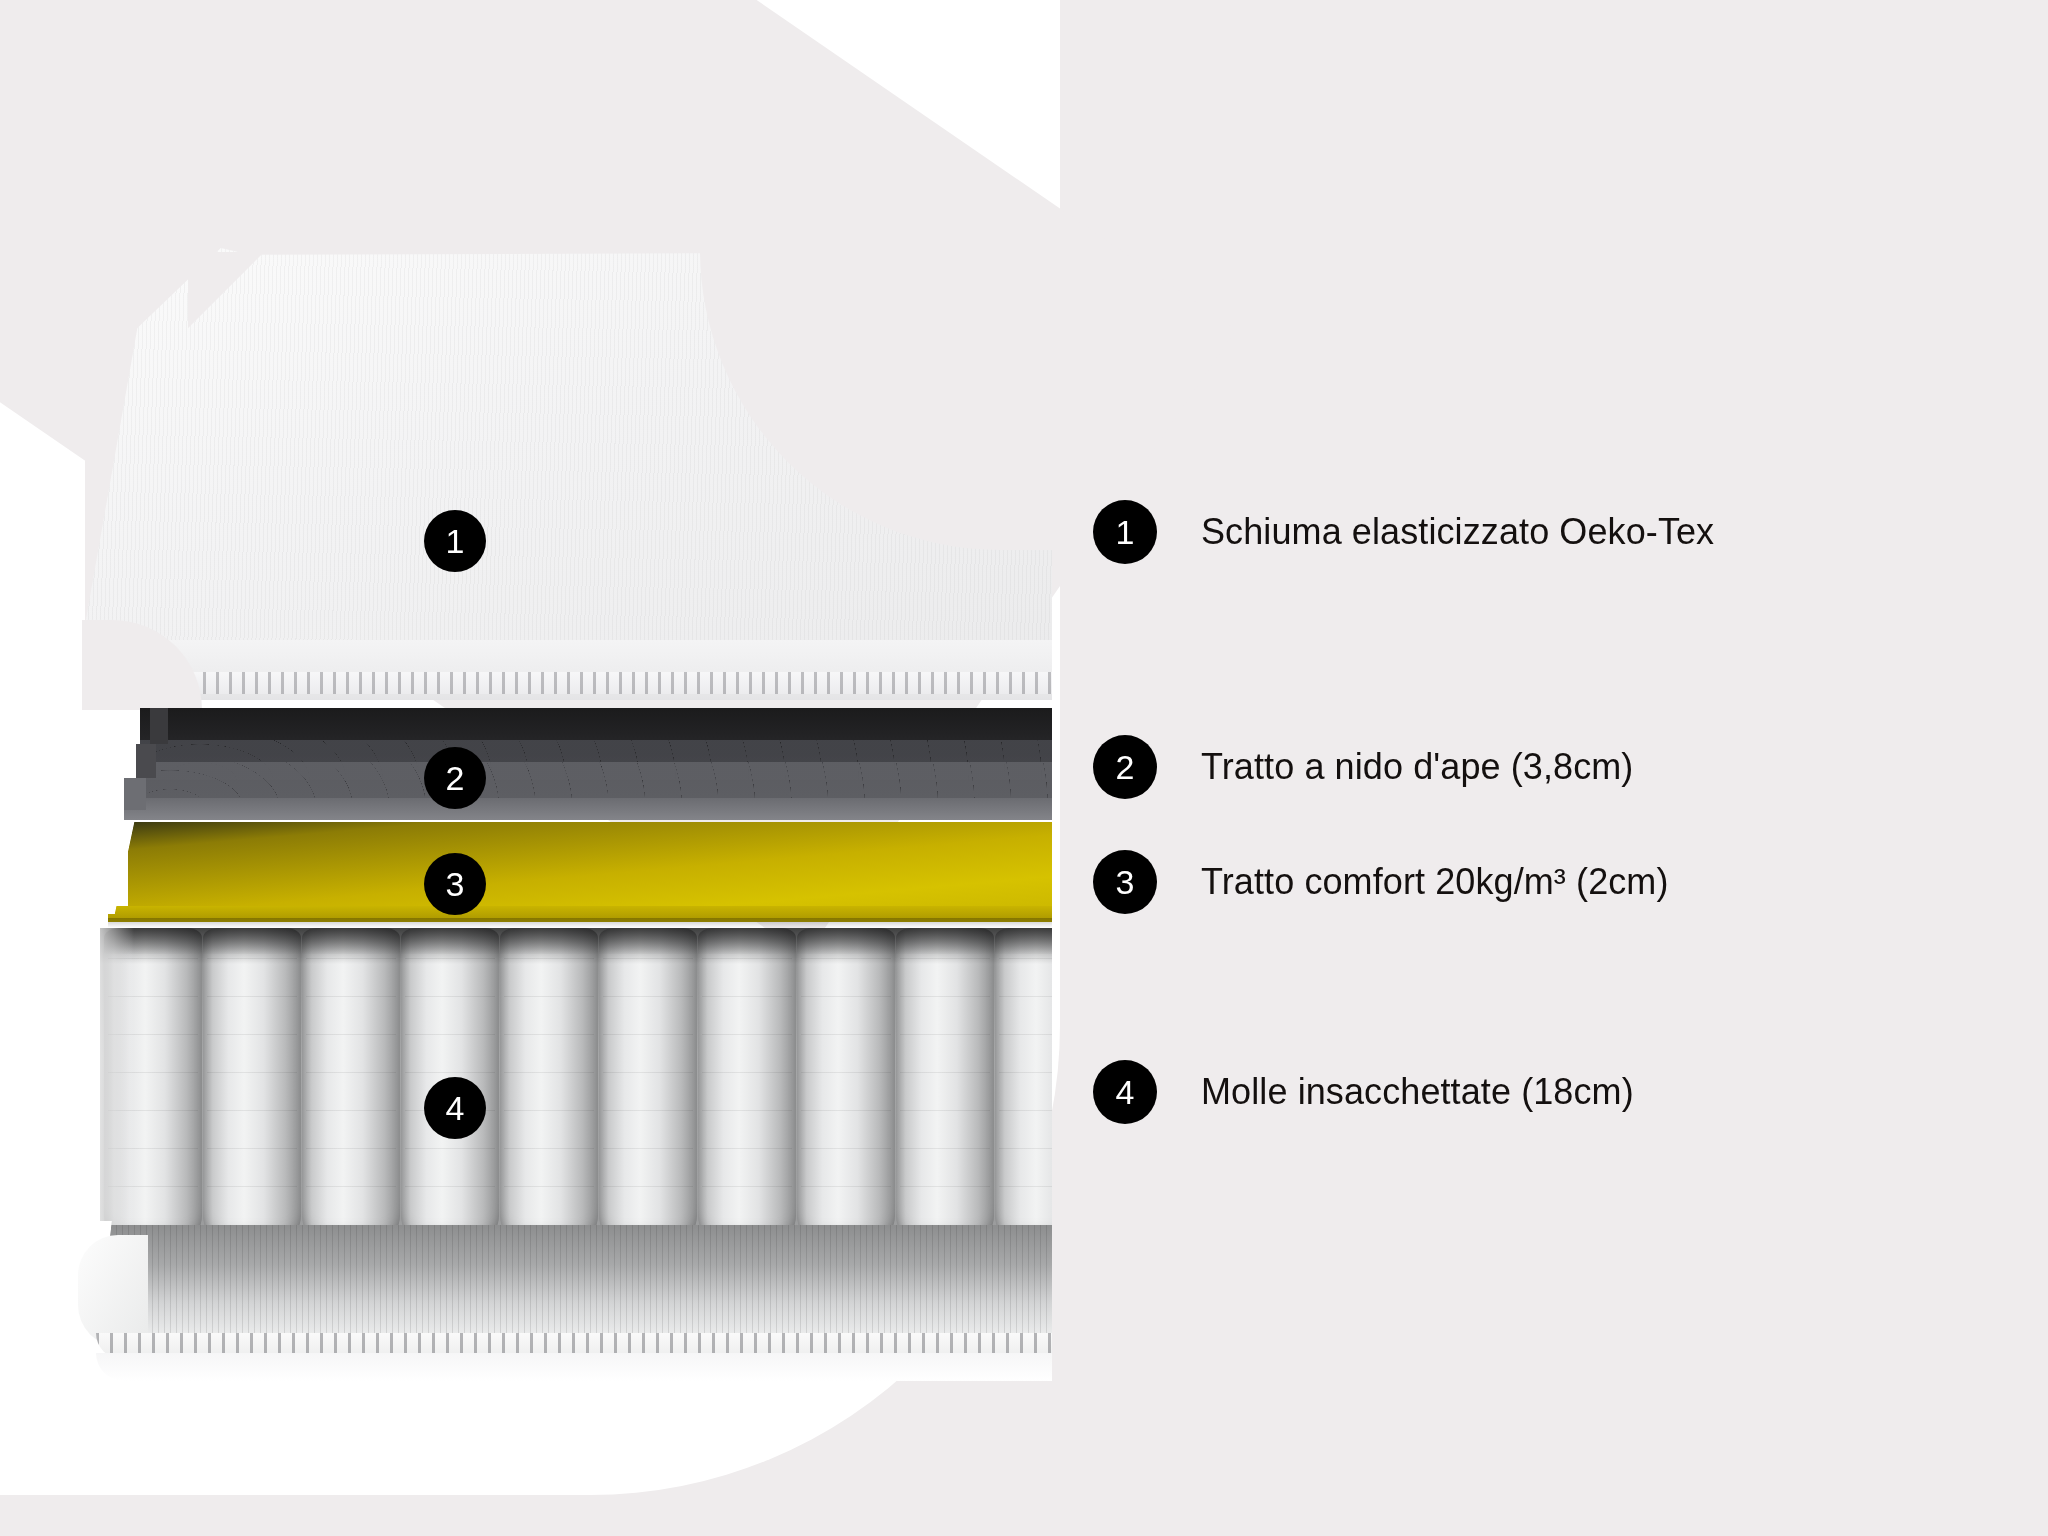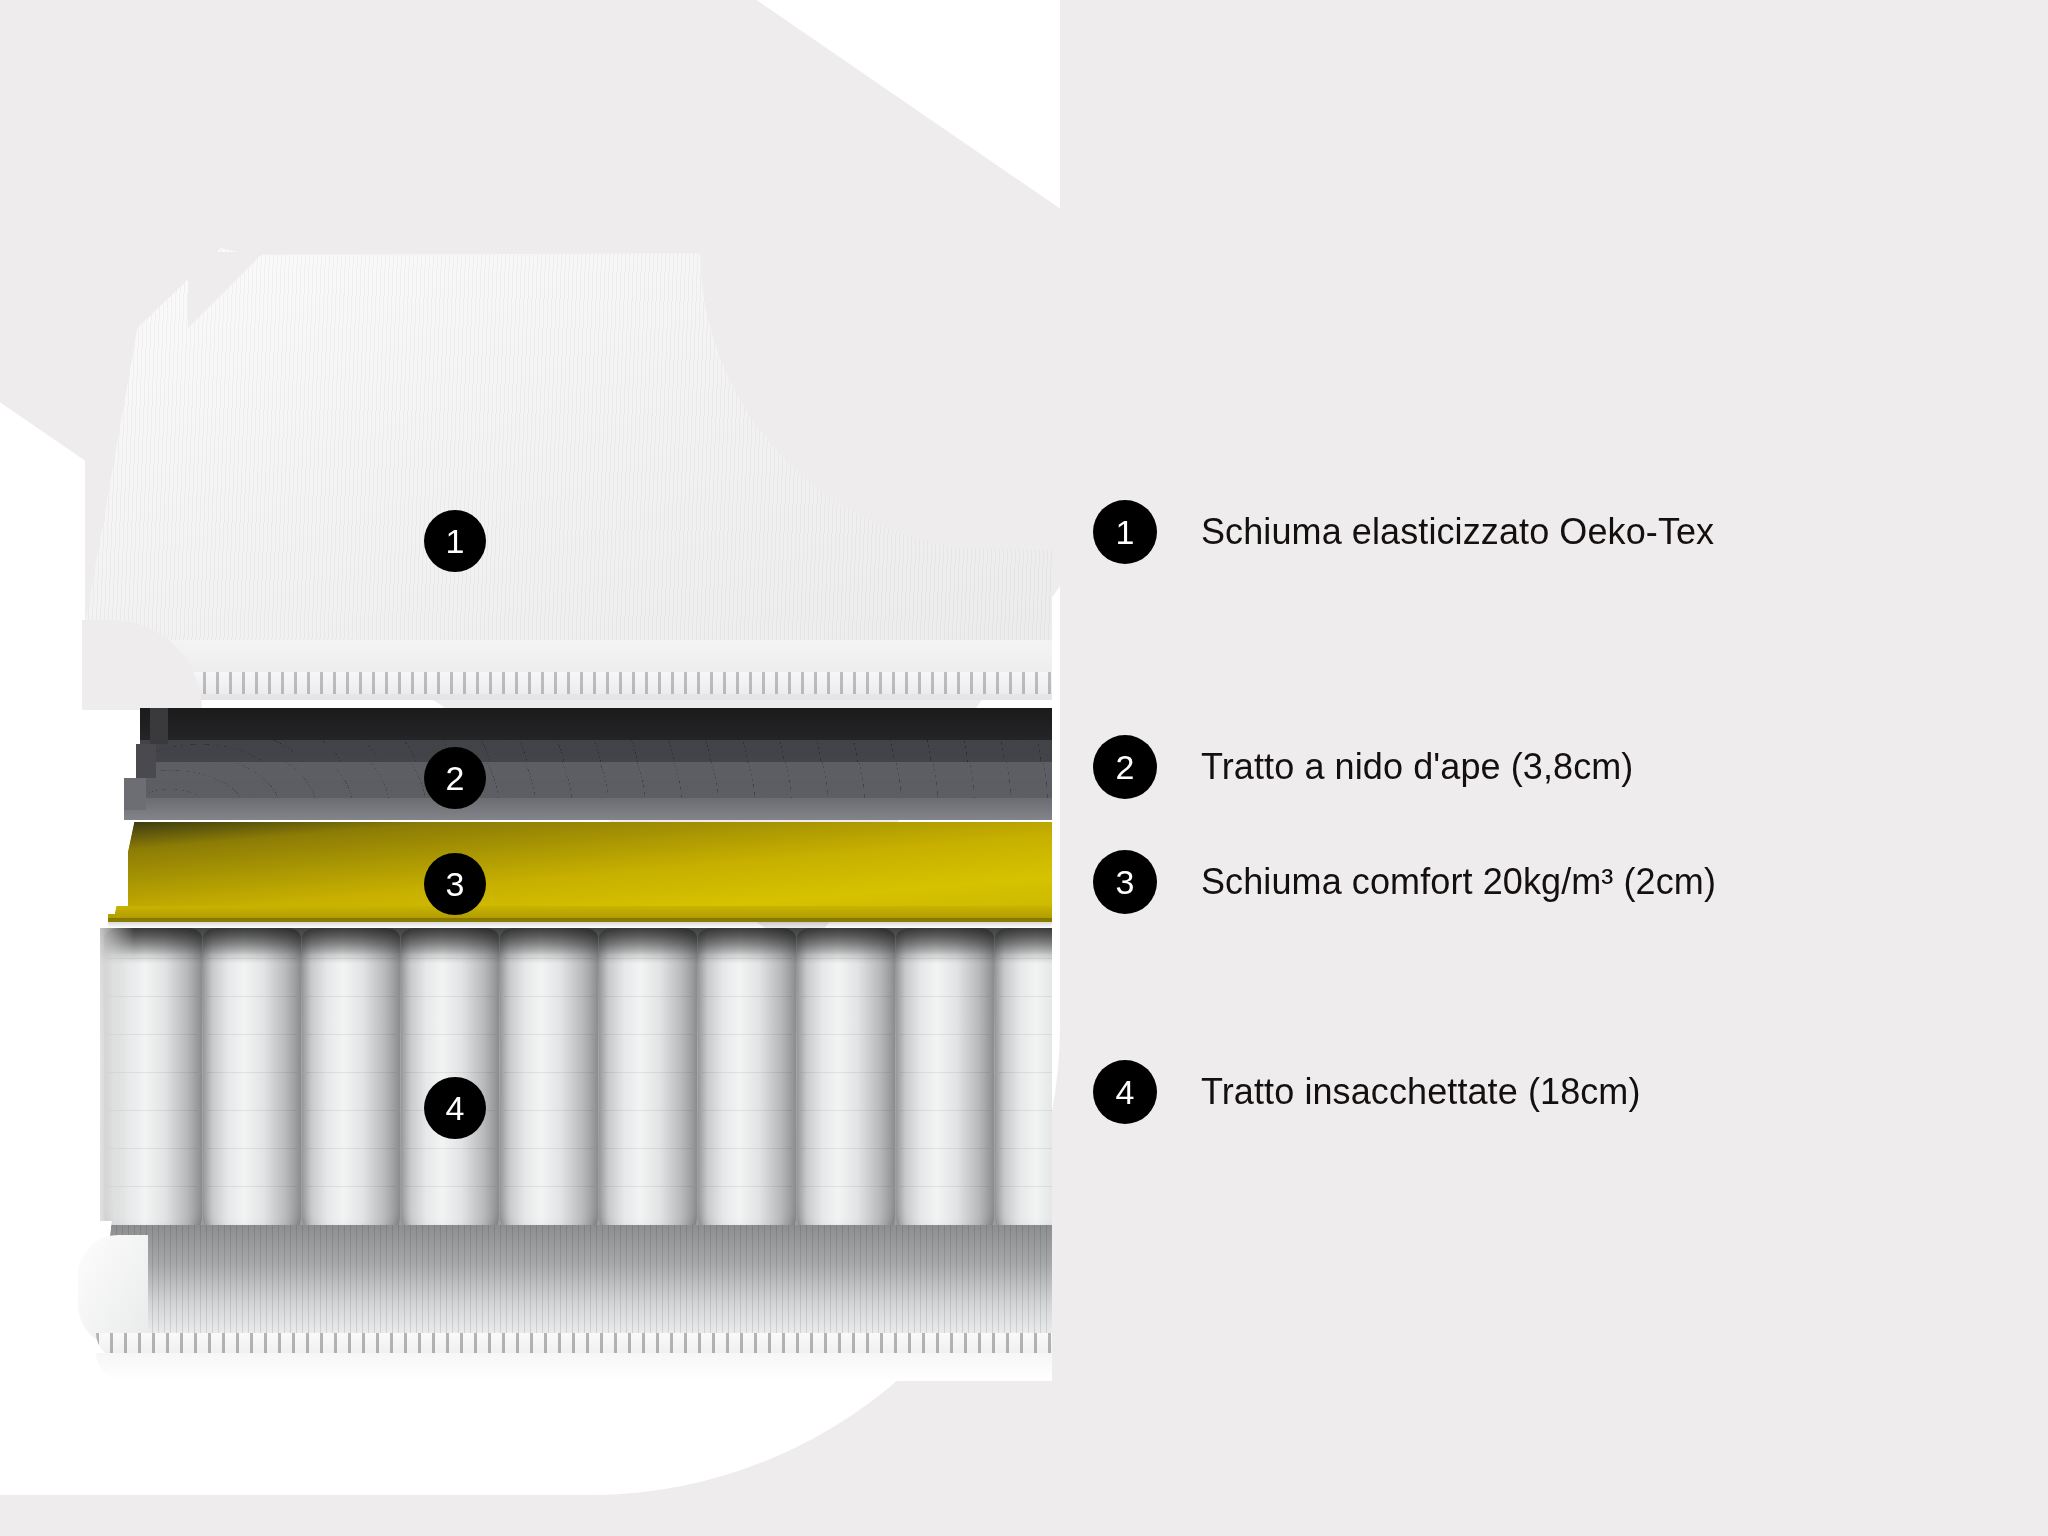--- a/index.html
+++ b/index.html
@@ -331,21 +331,21 @@
     <div class="legend-text">Schiuma elasticizzato Oeko-Tex</div>
   </div>
 
   <div class="legend-row" id="legend-row-2">
     <div class="legend-badge">2</div>
     <div class="legend-text">Tratto a nido d'ape (3,8cm)</div>
   </div>
 
   <div class="legend-row" id="legend-row-3">
     <div class="legend-badge">3</div>
-    <div class="legend-text">Schiuma comfort 20kg/m³ (2cm)</div>
+    <div class="legend-text">Tratto comfort 20kg/m³ (2cm)</div>
   </div>
 
   <div class="legend-row" id="legend-row-4">
     <div class="legend-badge">4</div>
-    <div class="legend-text">Tratto insacchettate (18cm)</div>
+    <div class="legend-text">Molle insacchettate (18cm)</div>
   </div>
 
 </div>
 
 </body></html>

